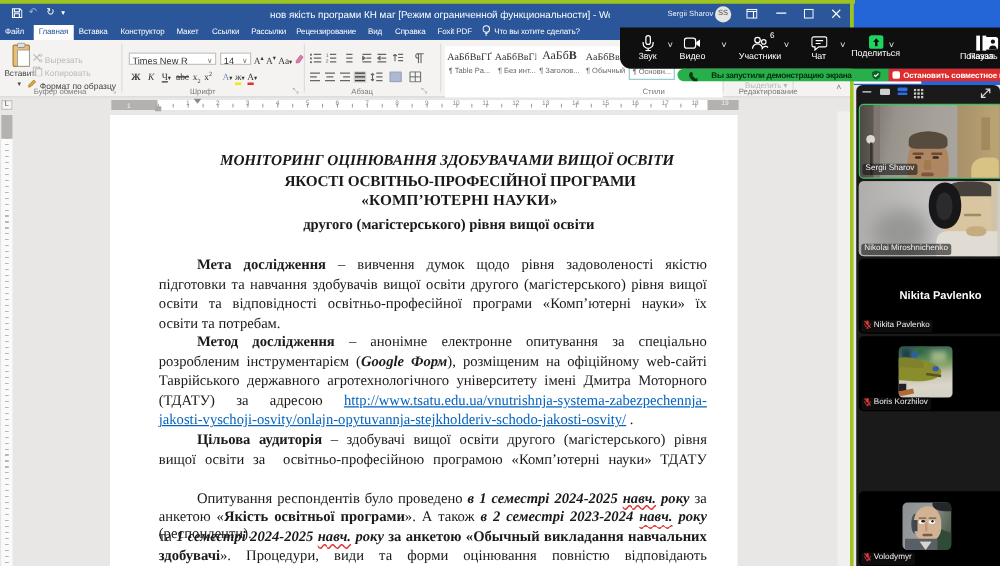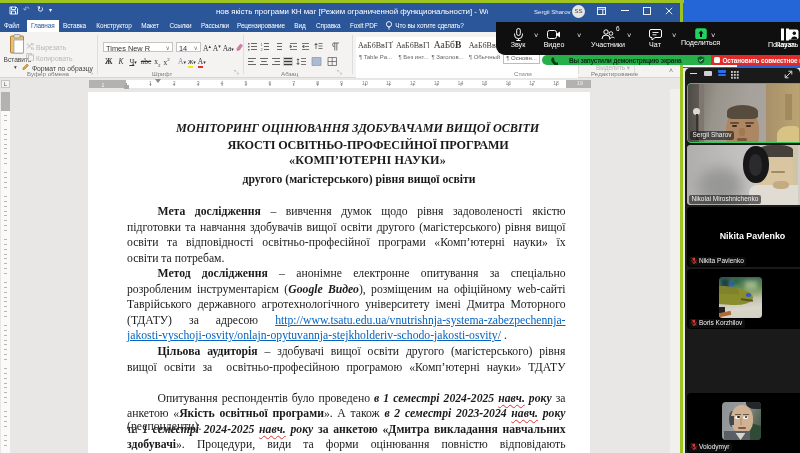--- a/index.html
+++ b/index.html
@@ -279,30 +279,30 @@
 <div class="tt" style="top:121.1px;left:176px;font-size:12.2px;letter-spacing:-0.1px;line-height:15.55px;font-style:italic;">МОНІТОРИНГ ОЦІНЮВАННЯ ЗДОБУВАЧАМИ ВИЩОЇ ОСВІТИ</div>
 <div class="tt" style="top:137.5px;left:227.5px;font-size:12.2px;letter-spacing:-0.15px;line-height:15.55px;">ЯКОСТІ ОСВІТНЬО-ПРОФЕСІЙНОЇ ПРОГРАМИ</div>
 <div class="tt" style="top:152.8px;left:289px;font-size:12.2px;letter-spacing:0.15px;line-height:15.55px;">«КОМП’ЮТЕРНІ НАУКИ»</div>
 <div class="tt" style="top:171.5px;left:242.5px;font-size:11.7px;line-height:15.55px;">другого (магістерського) рівня вищої освіти</div>
 
 <div class="dl just" style="top:204.00px;"><span class="ind"></span><b>Мета дослідження</b> – вивчення думок щодо рівня задоволеності якістю</div>
 <div class="dl just" style="top:219.55px;">підготовки та навчання здобувачів вищої освіти другого (магістерського) рівня вищої</div>
 <div class="dl just" style="top:235.10px;">освіти та відповідності освітньо-професійної програми «Комп’ютерні науки» їх</div>
 <div class="dl" style="top:250.65px;">освіти та потребам.</div>
 <div class="dl just" style="top:266.20px;"><span class="ind"></span><b>Метод дослідження</b> – анонімне електронне опитування за спеціально</div>
-<div class="dl just" style="top:281.75px;">розробленим інструментарієм (<em class="g"><b>Google Видео</b></em>), розміщеним на офіційному web-сайті</div>
+<div class="dl just" style="top:281.75px;">розробленим інструментарієм (<em class="g"><b>Google Форм</b></em>), розміщеним на офіційному web-сайті</div>
 <div class="dl just" style="top:297.30px;">Таврійського державного агротехнологічного університету імені Дмитра Моторного</div>
 <div class="dl just" style="top:312.85px;">(ТДАТУ) за адресою <span class="lnk">http://www.tsatu.edu.ua/vnutrishnja-systema-zabezpechennja-</span></div>
 <div class="dl" style="top:328.40px;"><span class="lnk">jakosti-vyschoji-osvity/onlajn-opytuvannja-stejkholderiv-schodo-jakosti-osvity/</span> .</div>
 <div class="dl just" style="top:343.95px;"><span class="ind"></span><b>Цільова аудиторія</b> – здобувачі вищої освіти другого (магістерського) рівня</div>
 <div class="dl just" style="top:359.50px;">вищої освіти за&nbsp; освітньо-професійною програмою «Комп’ютерні науки» ТДАТУ</div>
 <div class="dl" style="top:375.05px;margin-top:44px;">(респонденти).</div>
 <div class="dl just" style="top:390.60px;"><span class="ind"></span>Опитування респондентів було проведено <b><em>в 1 семестрі 2024-2025 <span class="sp">навч.</span> року</em></b> за</div>
 <div class="dl just" style="top:406.15px;">анкетою «<b>Якість освітньої програми</b>». А також <b><em>в 2 семестрі 2023-2024 <span class="sp">навч.</span> року</em></b></div>
-<div class="dl just" style="top:421.70px;">та <b><em>1 семестрі 2024-2025 <span class="sp">навч.</span> року</em></b> <b>за анкетою «Дмитра викладання навчальних</b></div>
+<div class="dl just" style="top:421.70px;">та <b><em>1 семестрі 2024-2025 <span class="sp">навч.</span> року</em></b> <b>за анкетою «Обычный викладання навчальних</b></div>
 <div class="dl just" style="top:437.25px;"><b>здобувачі</b>». Процедури, види та форми оцінювання повністю відповідають</div>
 
 <div id="zoomblue" class="abs"></div>
 <div id="greentop" class="abs"></div>
 <div id="greenright" class="abs"></div>
 
 <div id="ztoolbar" class="abs">
 
   <div class="zbtn" style="left:8px;width:28px;">
     <svg width="11" height="13" viewBox="0 0 11 13">

